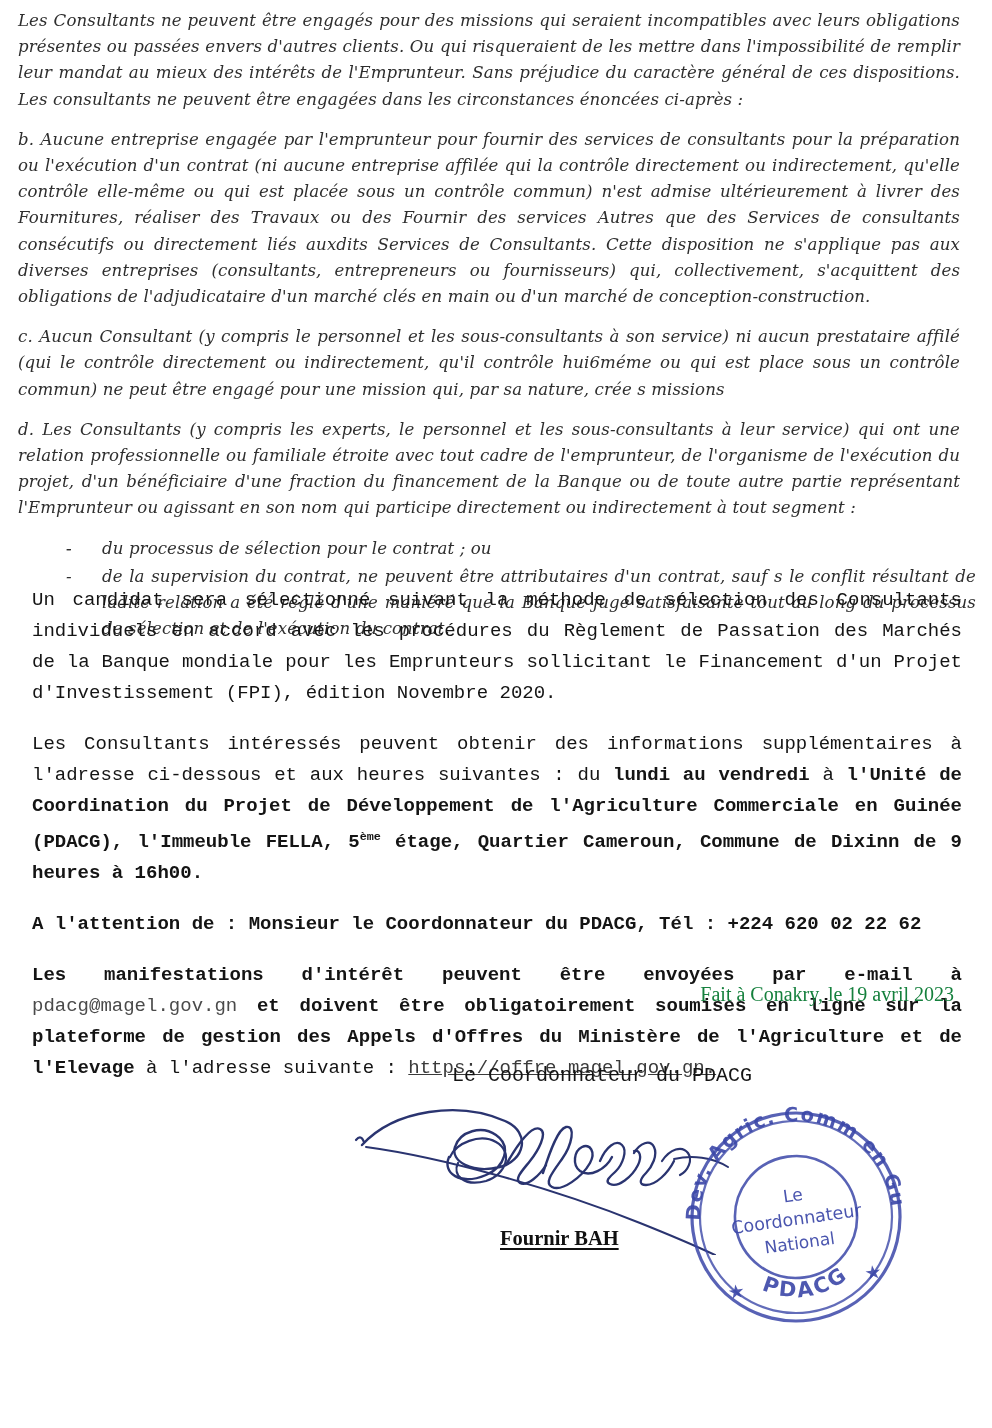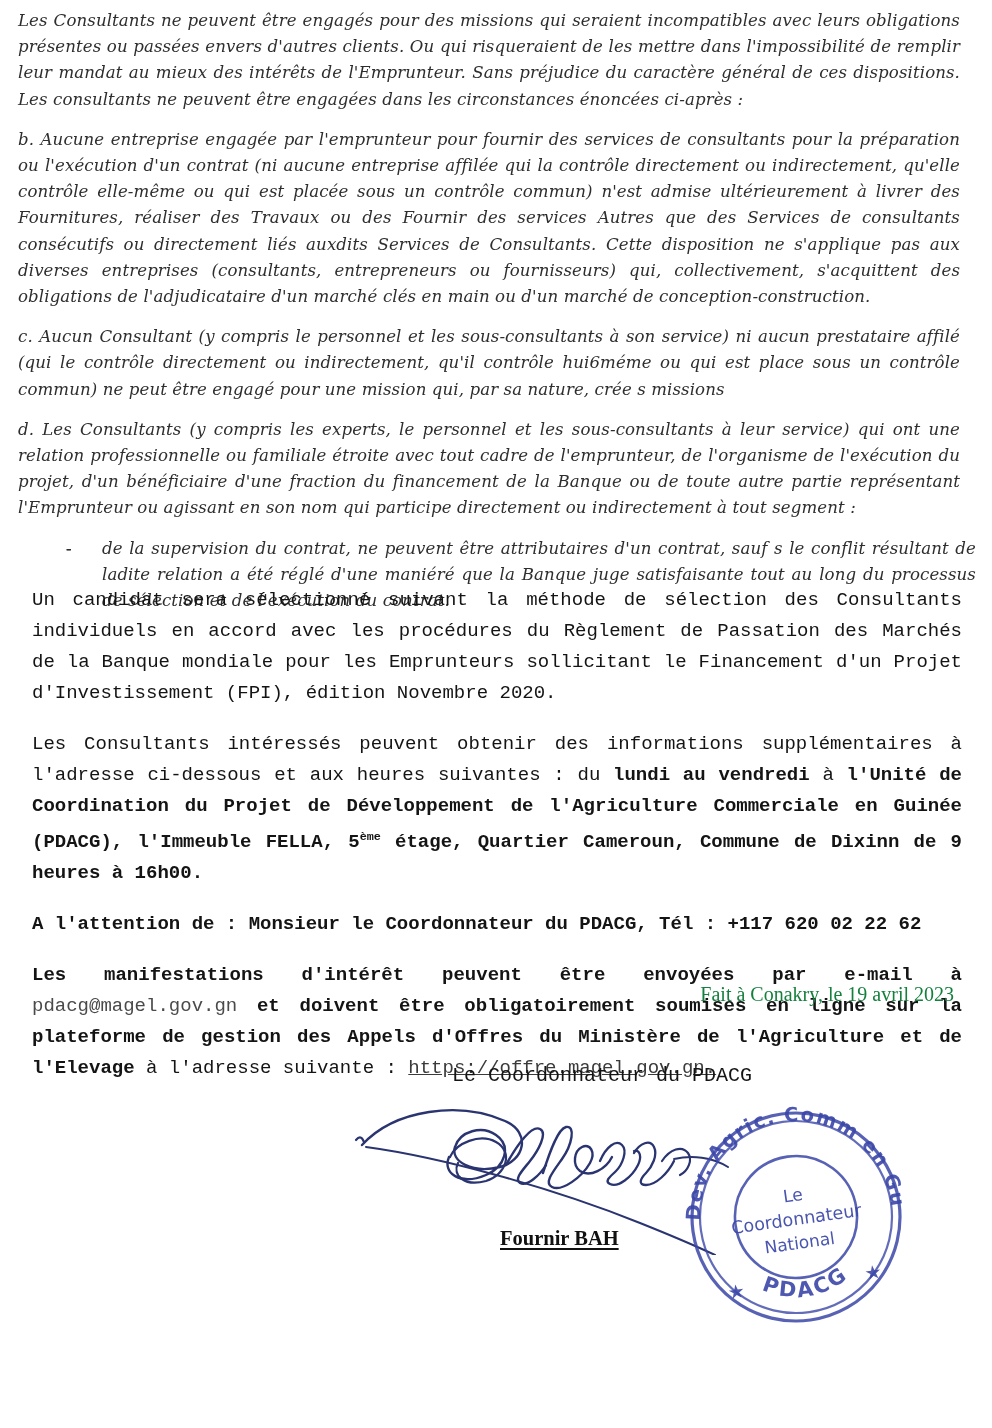--- a/index.html
+++ b/index.html
@@ -177,37 +177,38 @@
     <p class="para-c">c. Aucun Consultant (y compris le personnel et les sous-consultants à son service) ni aucun prestataire affilé (qui le contrôle directement ou indirectement, qu'il contrôle hui6méme ou qui est place sous un contrôle commun) ne peut être engagé pour une mission qui, par sa nature, crée s missions</p>
 
     <p class="para-d">d. Les Consultants (y compris les experts, le personnel et les sous-consultants à leur service) qui ont une relation professionnelle ou familiale étroite avec tout cadre de l'emprunteur, de l'organisme de l'exécution du projet, d'un bénéficiaire d'une fraction du financement de la Banque ou de toute autre partie représentant l'Emprunteur ou agissant en son nom qui participe directement ou indirectement à tout segment :</p>
 
     <ul class="dash-list">
       <li>
         <span class="dash">-</span>
       </li>
       <li>
         <span class="dash">-</span>
+        <span>du processus de sélection pour le contrat ; ou</span>
       </li>
       <li>
         <span class="dash">-</span>
         <span>de la supervision du contrat, ne peuvent être attributaires d'un contrat, sauf s le conflit résultant de ladite relation a été réglé d'une maniéré que la Banque juge satisfaisante tout au long du processus de sélection et de l'exécution du contrat.</span>
       </li>
     </ul>
   </div>
 
   <div class="doc-block">
 
     <p class="j-full">Un candidat sera sélectionné suivant la méthode de sélection des Consultants individuels en accord avec les procédures du Règlement de Passation des Marchés de la Banque mondiale pour les Emprunteurs sollicitant le Financement d'un Projet d'Investissement (FPI), édition Novembre 2020.</p>
 
     <p class="j-full">
       <span>Les Consultants intéressés peuvent obtenir des informations supplémentaires à l'adresse ci-dessous et aux heures suivantes : du </span><b>lundi au vendredi</b><span> à </span><b>l'Unité de Coordination du Projet de Développement de l'Agriculture Commerciale en Guinée (PDACG), l'Immeuble FELLA, 5</b><sup class="ord">ème</sup><b> étage, Quartier Cameroun, Commune de Dixinn de 9 heures à 16h00.</b>
     </p>
 
-    <p class="attn">A l'attention de : Monsieur le Coordonnateur du PDACG, Tél : +117 620 02 22 62</p>
+    <p class="attn">A l'attention de : Monsieur le Coordonnateur du PDACG, Tél : +224 620 02 22 62</p>
 
     <p class="j-full" style="">
       <b>Les manifestations d'intérêt peuvent être envoyées par e-mail à </b><span class="soft">pdacg@magel.gov.gn</span><b> et doivent être obligatoirement soumises en ligne sur la plateforme de gestion des Appels d'Offres du Ministère de l'Agriculture et de l'Elevage</b><span> à l'adresse suivante : </span><span class="soft-link">https://offre.magel.gov.gn.</span>
     </p>
   </div>
 
   <div class="date-line">Fait à Conakry, le 19 avril 2023</div>
 
   <div class="sig-title">Le Coordonnateur du PDACG</div>
 

